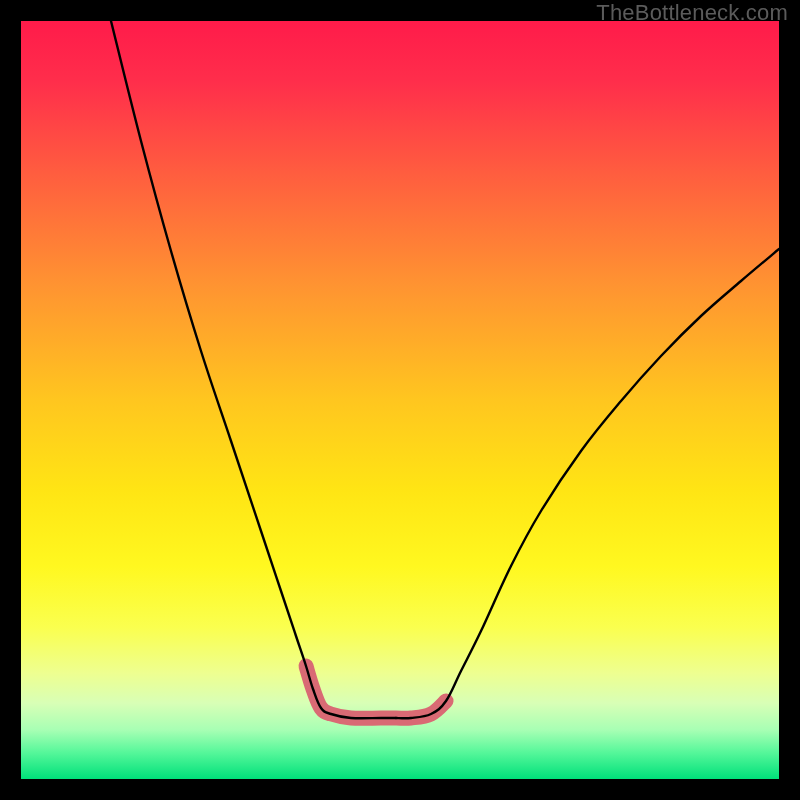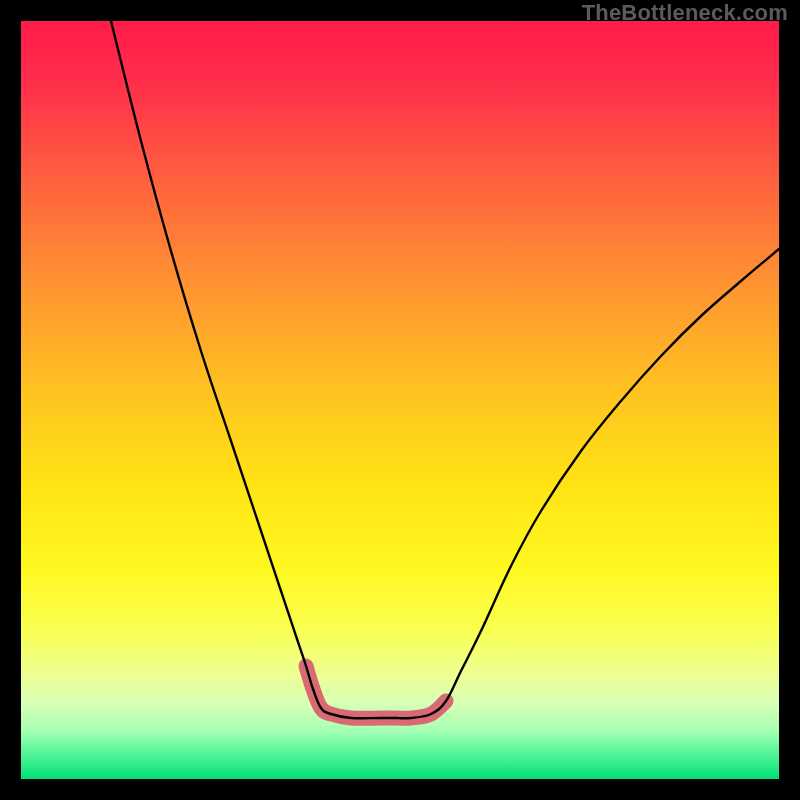--- a/index.html
+++ b/index.html
@@ -22,21 +22,21 @@
   .gradient {
     position: absolute;
     left: 0; top: 0;
     width: 100%; height: 100%;
   }
   .watermark {
     position: absolute;
     top: 0;
     right: 12px;
     font-size: 22px;
-    font-weight: 700;
+    font-weight: 400;
     color: #5b5b5b;
     letter-spacing: 0.2px;
     user-select: none;
   }
   svg.curves {
     position: absolute;
     left: 0; top: 0;
     width: 100%;
     height: 100%;
     overflow: visible;

